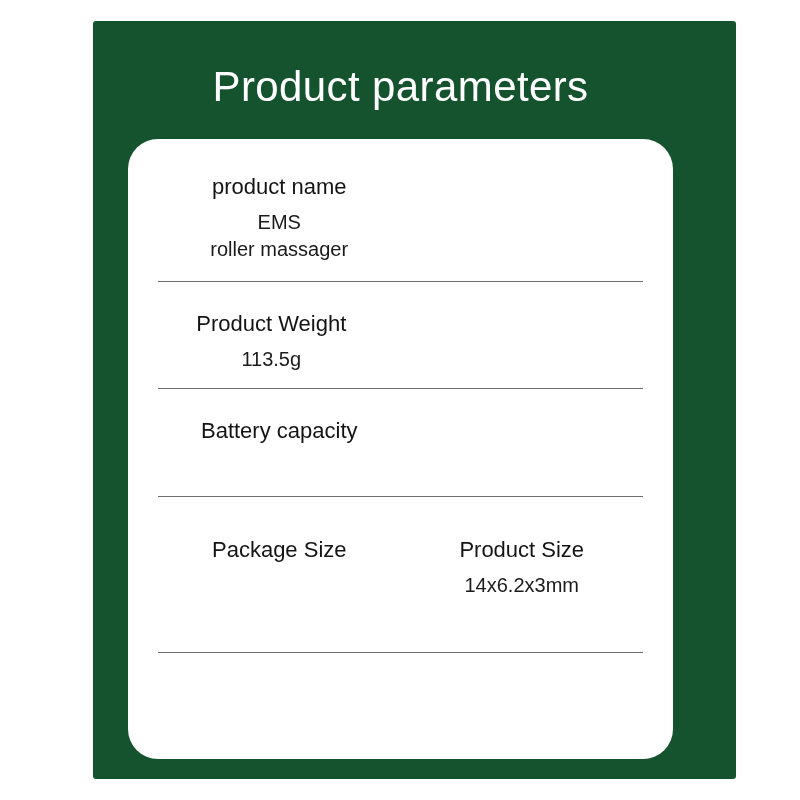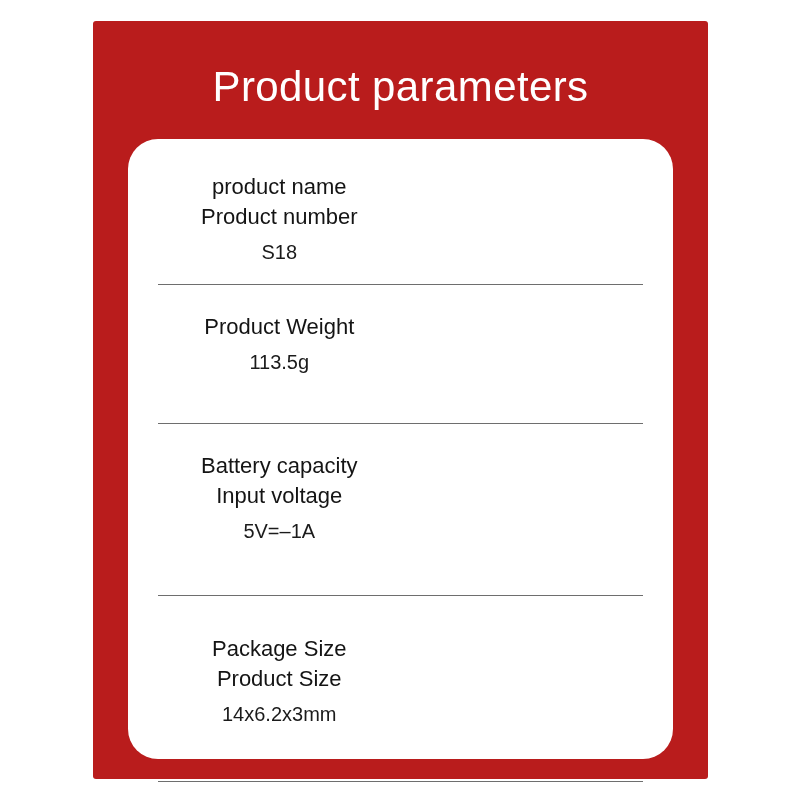--- a/index.html
+++ b/index.html
@@ -23,22 +23,23 @@
     background: #ffffff;
   }
 
   
   #panel {
     position: absolute;
     left: 93px;
     top: 21px;
     width: 615px;
     height: 758px;
-    background: #b91c1c;
+    background: #14532d;
     border-radius: 3px;
+    padding-left: 28px;
   }
 
   
   #panel-title {
     position: absolute;
     left: 0;
     top: 40px;
     width: 615px;
     text-align: center;
     color: #ffffff;
@@ -70,21 +71,20 @@
   }
 
   .spec-row {
     position: relative;
     box-sizing: border-box;
   }
 
   .spec-cells {
     display: flex;
     width: 100%;
-    flex-direction: column;
   }
 
   .spec-cell {
     width: 50%;
     box-sizing: border-box;
     text-align: center;
     padding: 0 2px;
   }
 
   .spec-label {
@@ -130,24 +130,22 @@
     <div id="panel-title">Product parameters</div>
 
     <div id="card">
 
       <div id="spec-table">
 
         <div class="spec-row row-1">
           <div class="spec-cells">
             <div class="spec-cell col-a">
               <div class="spec-label">product name</div>
-            </div>
-            <div class="spec-cell col-b">
-              <div class="spec-label">Product number</div>
-              <div class="spec-value">S18</div>
+              <div class="spec-value">EMS
+roller massager</div>
             </div>
           </div>
           <div class="divider"></div>
         </div>
 
         <div class="spec-row row-2">
           <div class="spec-cells">
             <div class="spec-cell col-a">
               <div class="spec-label">Product Weight</div>
               <div class="spec-value">113.5g</div>
@@ -155,24 +153,20 @@
             <div class="spec-cell col-b">
             </div>
           </div>
           <div class="divider"></div>
         </div>
 
         <div class="spec-row row-3">
           <div class="spec-cells">
             <div class="spec-cell col-a">
               <div class="spec-label">Battery capacity</div>
-            </div>
-            <div class="spec-cell col-b">
-              <div class="spec-label">Input voltage</div>
-              <div class="spec-value">5V=–1A</div>
             </div>
           </div>
           <div class="divider"></div>
         </div>
 
         <div class="spec-row row-4">
           <div class="spec-cells">
             <div class="spec-cell col-a">
               <div class="spec-label">Package Size</div>
             </div>

